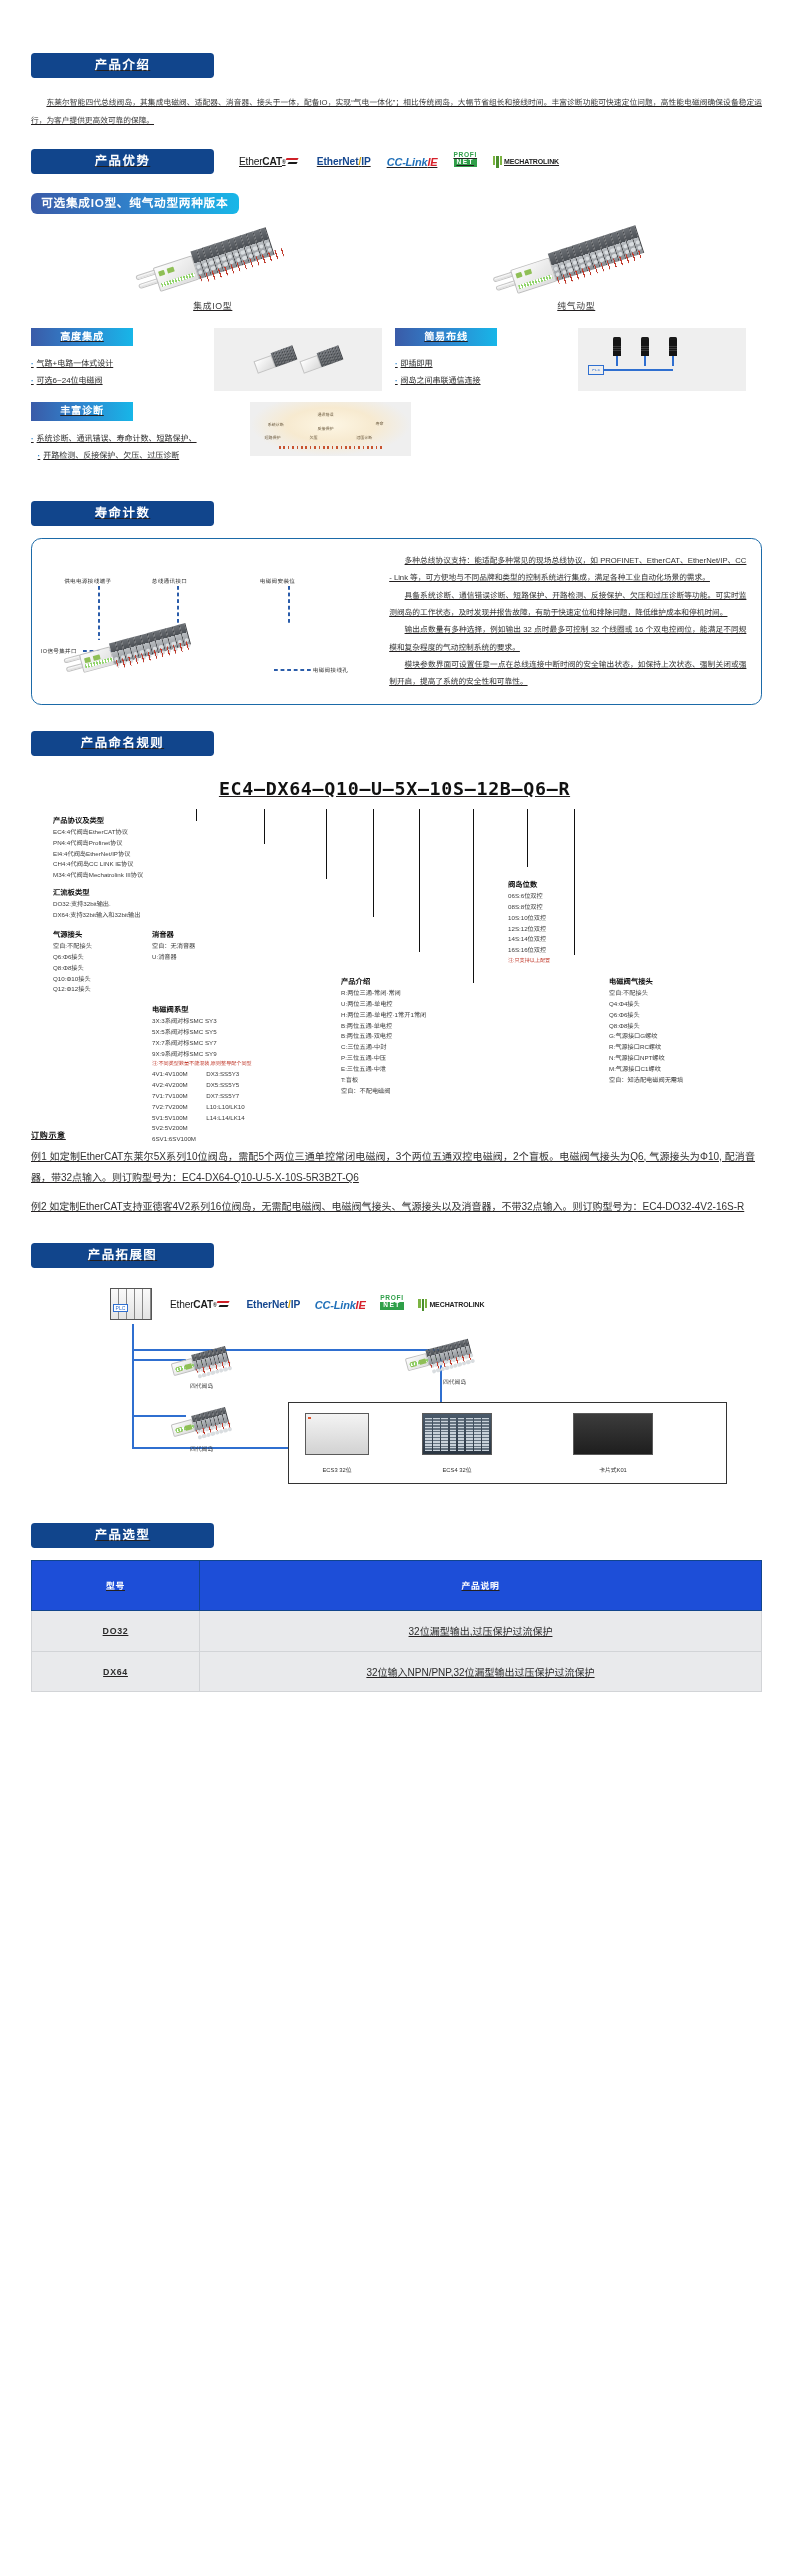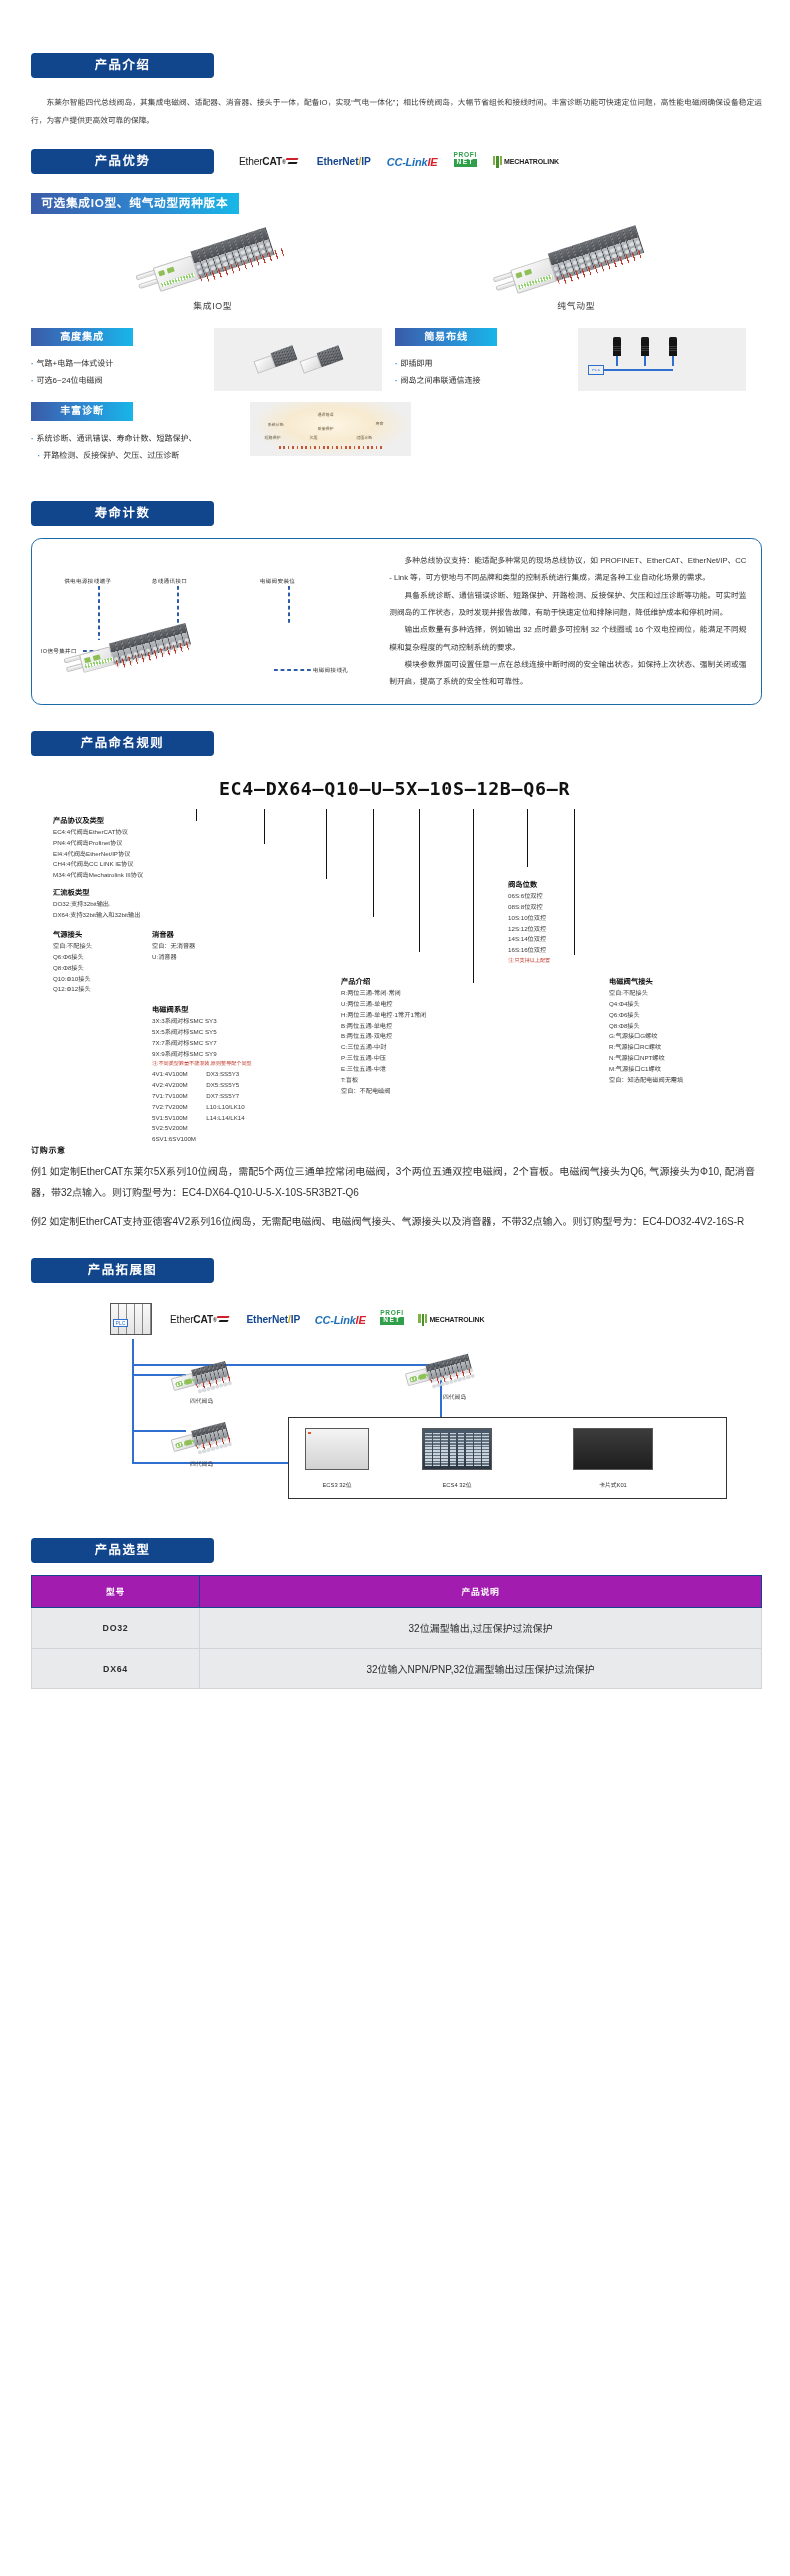--- a/index.html
+++ b/index.html
@@ -3,21 +3,21 @@
 <meta charset="utf-8">
 <style>
   * { box-sizing: border-box; margin: 0; padding: 0; }
   body {
     width: 790px;
     background: #ffffff;
     font-family: "Liberation Sans", "DejaVu Sans", sans-serif;
     color: #231f20;
     -webkit-font-smoothing: antialiased;
   }
-  .page { width: 758px; position: relative; padding-bottom: 29px; }
+  .page { width: 758px; position: relative; padding-bottom: 29px; text-decoration: underline; }
 
   
   .pill-navy {
     display: block;
     width: 183px;
     height: 25px;
     line-height: 25px;
     background: #11458c;
     border-radius: 3.7px;
     color: #fff;
@@ -30,20 +30,21 @@
     display: inline-block;
     padding: 0 10.2px;
     height: 20.5px;
     line-height: 20.5px;
     background: linear-gradient(90deg, #3a5ba8 0%, #2f86cf 55%, #18b7e8 100%);
     color: #fff;
     font-size: 11.7px;
     font-weight: bold;
     letter-spacing: 0.7px;
     white-space: nowrap;
+    border-radius: 6px;
   }
   .pill-card {
     display: block;
     width: 102px;
     height: 18.3px;
     line-height: 18.3px;
     background: linear-gradient(90deg, #3a5ba8 0%, #2f86cf 50%, #17b6e8 100%);
     color: #fff;
     font-size: 10.2px;
     font-weight: bold;
@@ -159,21 +160,21 @@
     font-size: 18.3px; font-weight: bold; letter-spacing: 0.7px; color:#111;
   }
   .naming-grid { position:relative; margin-top: 10.2px; width: 731px; }
   .ncol { position:absolute; }
   .ntitle { font-size: 7.3px; font-weight: bold; color:#111; margin-bottom: 2.2px; white-space:nowrap;}
   .nline { font-size: 6.2px; color:#3b3b3b; line-height: 1.75; white-space:nowrap; }
   .nnote { font-size: 5.1px; color:#c0392b; line-height:1.6; white-space:nowrap;}
   .leader { position:absolute; width:0.7px; background:#111; }
 
   
-  .order { padding: 0 0 0 31px; margin-top: 21px; }
+  .order { padding: 0 0 0 31px; margin-top: 6px; }
   .order-title { font-size: 8px; font-weight:bold; color:#111; letter-spacing:0.7px; margin-bottom: 5.8px;}
   .order-p { width: 724px; font-size: 10px; line-height: 2.15; color:#333; text-align: justify; }
 
   
   .topo { padding: 25px 0 0 31px; }
   .topo-canvas { position:relative; width: 731px; height: 219px; margin-top: 11.7px; }
   .plc-unit { position:absolute; left: 79px; top: 8.8px; width: 42px; height: 32px; border:1.1px solid #555; background:#fff; }
   .plc-unit .slots { display:flex; height:100%; }
   .plc-unit .slots i { flex:1; border-right:0.7px solid #888; background:linear-gradient(180deg,#fafafa,#e3e3e3); }
   .plc-tag { position:absolute; left:82px; top:25px; font-size:5.1px; color:#2f6fd0; border:0.7px solid #2f6fd0; padding:0 1.5px; background:#fff;}
@@ -187,22 +188,22 @@
   .mod { position:absolute; border:0.7px solid #5a5a5a; background:linear-gradient(180deg,#f4f4f4,#d2d2d2); }
   .mod .led { position:absolute; left:2.2px; top:2.2px; width:2.9px; height:2.9px; background:#e4572e; }
   .mod.dark { background:linear-gradient(180deg,#4a5a6a,#2b3642); }
   .mod.dark .cols{position:absolute;inset:3.7px 2.2px;display:flex;gap:1.5px;}
   .mod.dark .cols i{flex:1;background:repeating-linear-gradient(180deg,#c9d2da 0 1.5px,#64727f 1.5px 2.9px);}
 
   
   .select { padding: 25px 0 0 31px; }
   table.sel { margin-top: 11.7px; width: 731px; border-collapse: collapse; }
   table.sel th {
-    background:#a21caf; color:#fff; font-size:8.8px; font-weight:bold;
-    padding: 9px 0; letter-spacing:0.7px; border:0.7px solid #11458c;
+    background:#1d4ed8; color:#fff; font-size:8.8px; font-weight:bold;
+    padding: 18px 0; letter-spacing:0.7px; border:0.7px solid #11458c;
   }
   table.sel th:first-child { width: 168px; }
   table.sel td {
     background:#e9eaec; color:#2d2d2d; font-size:10px;
     padding: 12.4px 7.3px; text-align:center; border:0.7px solid #d2d4d7;
   }
   table.sel td.model { font-weight:bold; font-size:8.8px; letter-spacing:0.7px; }
 </style>
 </head>
 <body>

